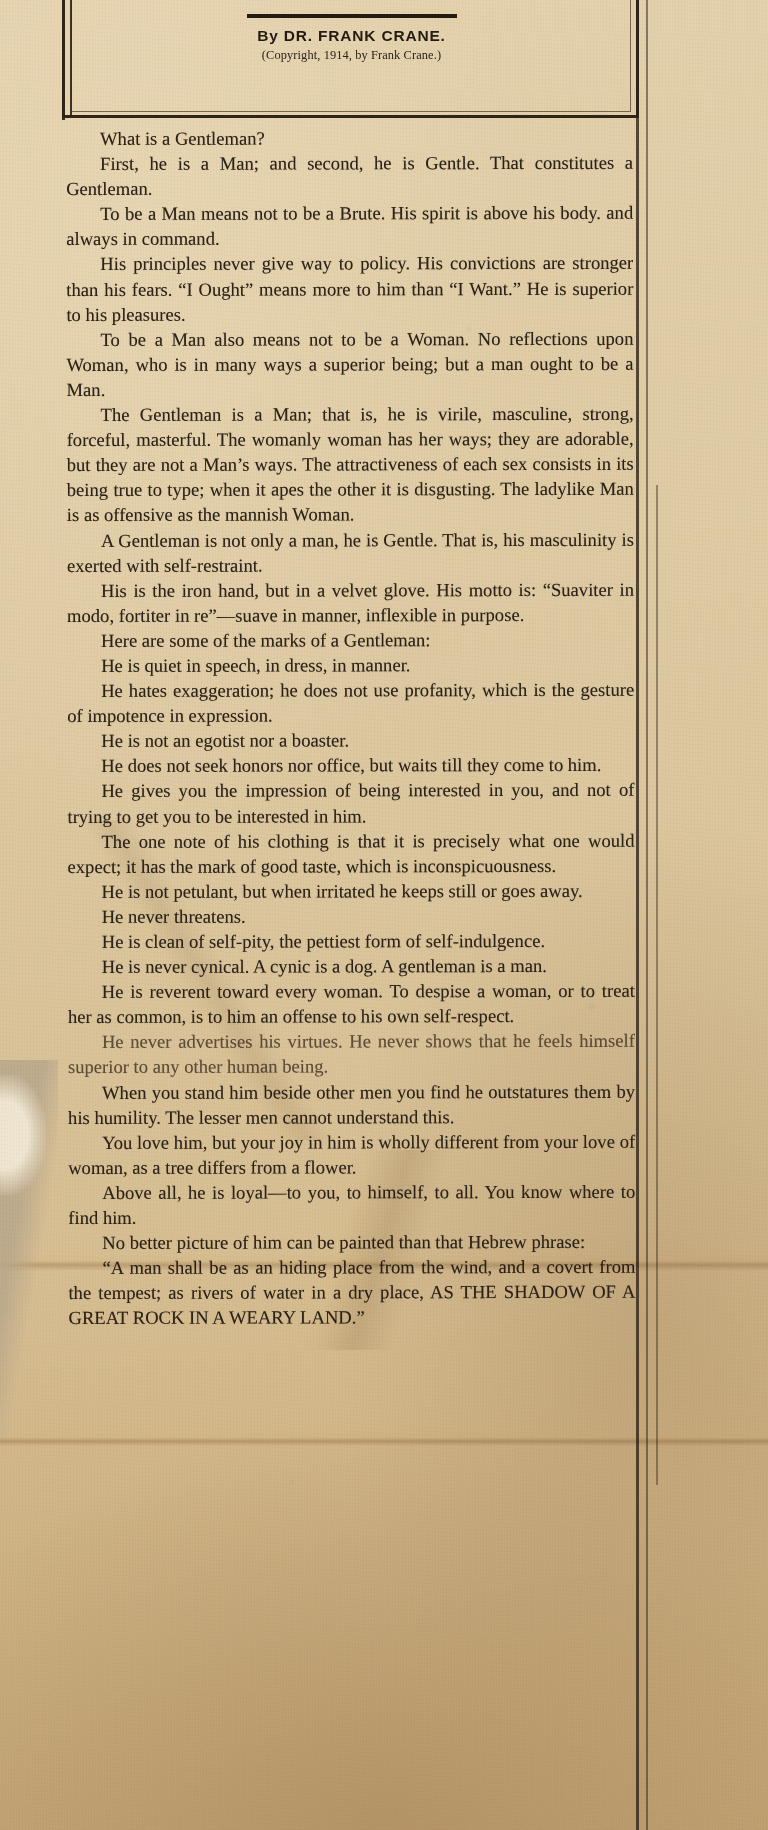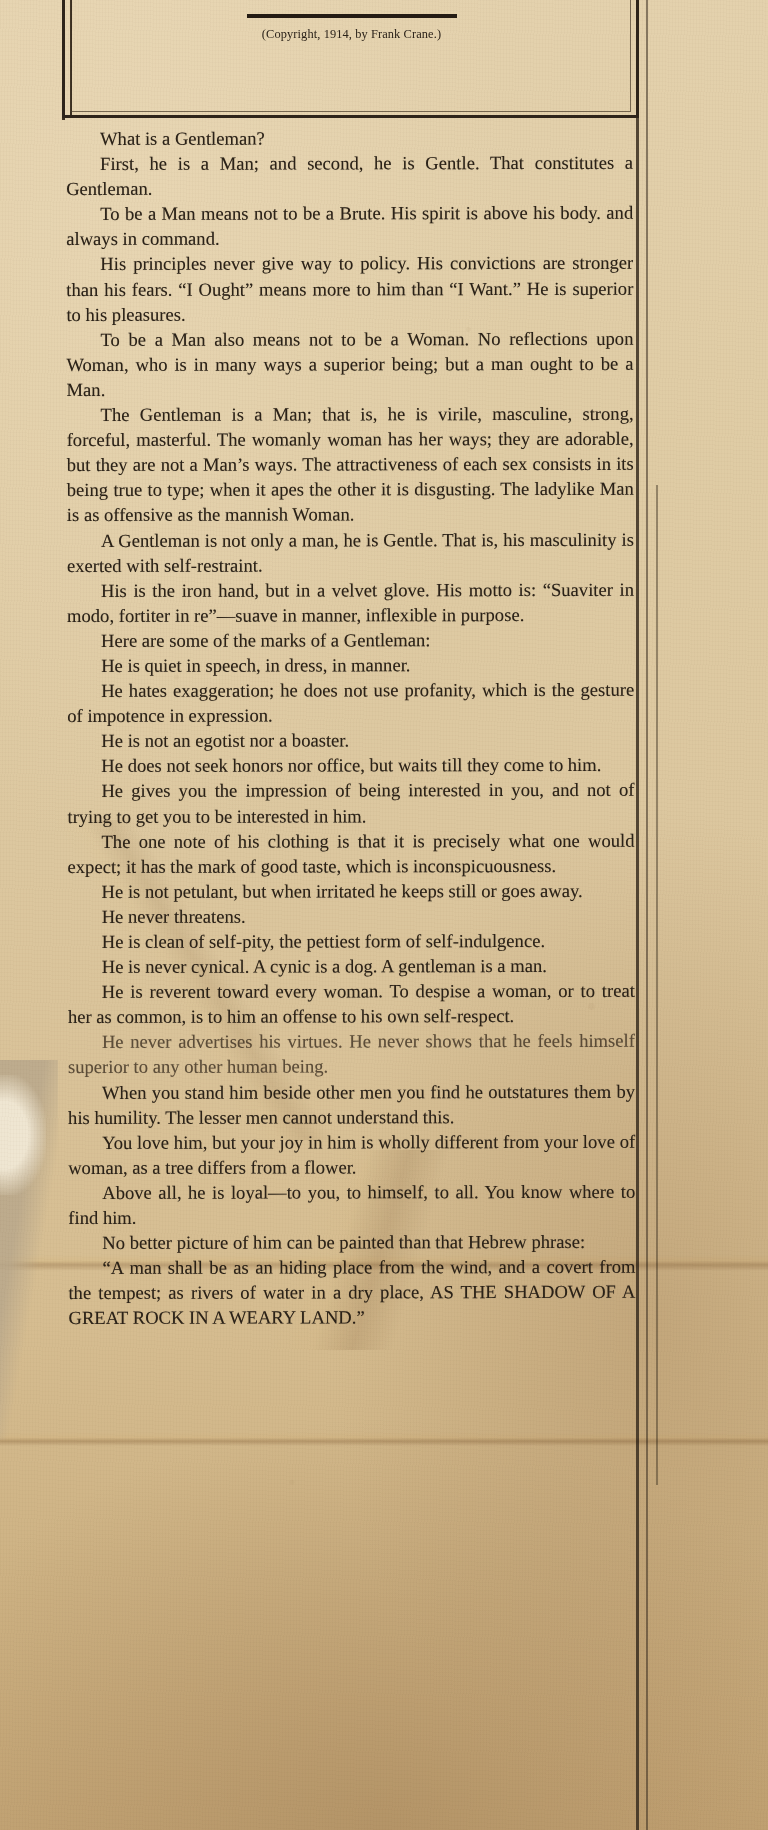--- a/index.html
+++ b/index.html
@@ -157,20 +157,21 @@
   <div class="rule-left-inner"></div>
   <div class="rule-right-outer"></div>
   <div class="rule-right-inner"></div>
   <div class="rule-far-right"></div>
 
   <div class="head-box"></div>
   <div class="head-box-inner"></div>
 
   <div class="masthead">
     <div class="head-rule"></div>
+    <p class="byline">By DR. FRANK CRANE.</p>
     <p class="copyright">(Copyright, 1914, by Frank Crane.)</p>
   </div>
 
   <div class="article">
     <p>What is a Gentleman?</p>
     <p>First, he is a Man; and second, he is Gentle. That constitutes a Gentleman.</p>
     <p>To be a Man means not to be a Brute. His spirit is above his body. and always in command.</p>
     <p>His principles never give way to policy. His convictions are stronger than his fears. “I Ought” means more to him than “I Want.” He is superior to his pleasures.</p>
     <p>To be a Man also means not to be a Woman. No reflections upon Woman, who is in many ways a superior being; but a man ought to be a Man.</p>
     <p>The Gentleman is a Man; that is, he is virile, masculine, strong, forceful, masterful. The womanly woman has her ways; they are adorable, but they are not a Man’s ways. The attractiveness of each sex consists in its being true to type; when it apes the other it is disgusting. The ladylike Man is as offensive as the mannish Woman.</p>

